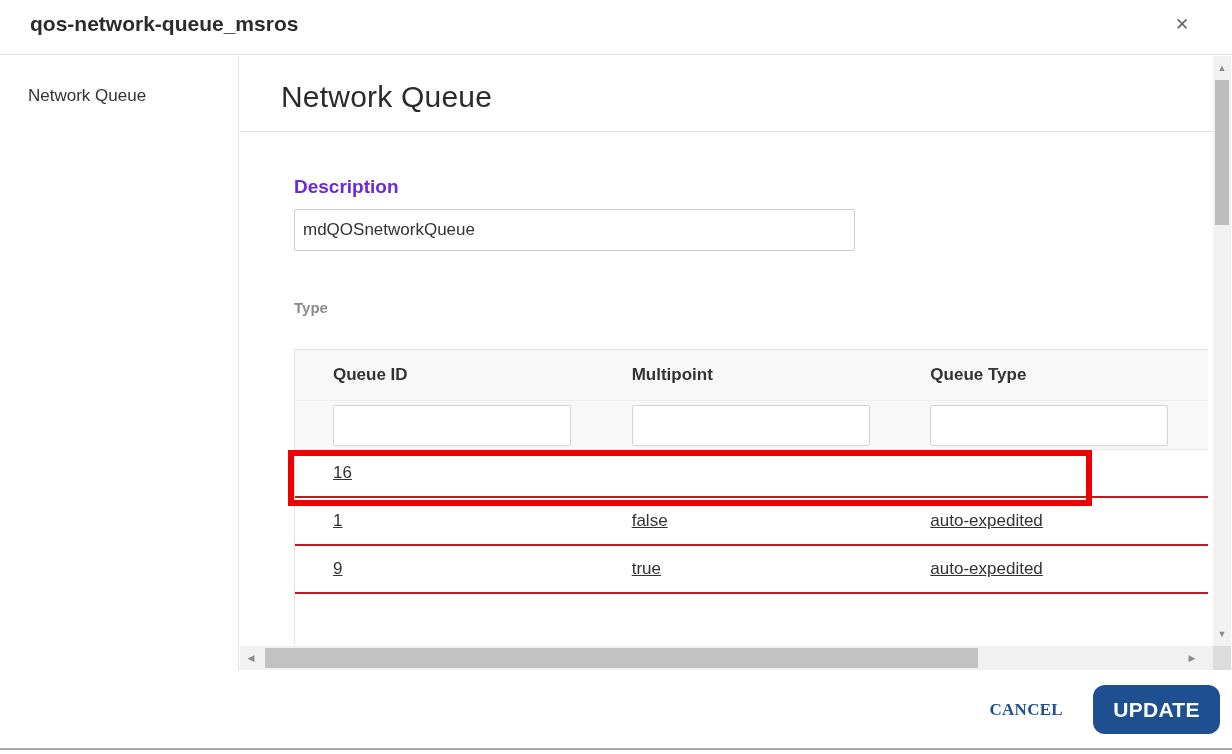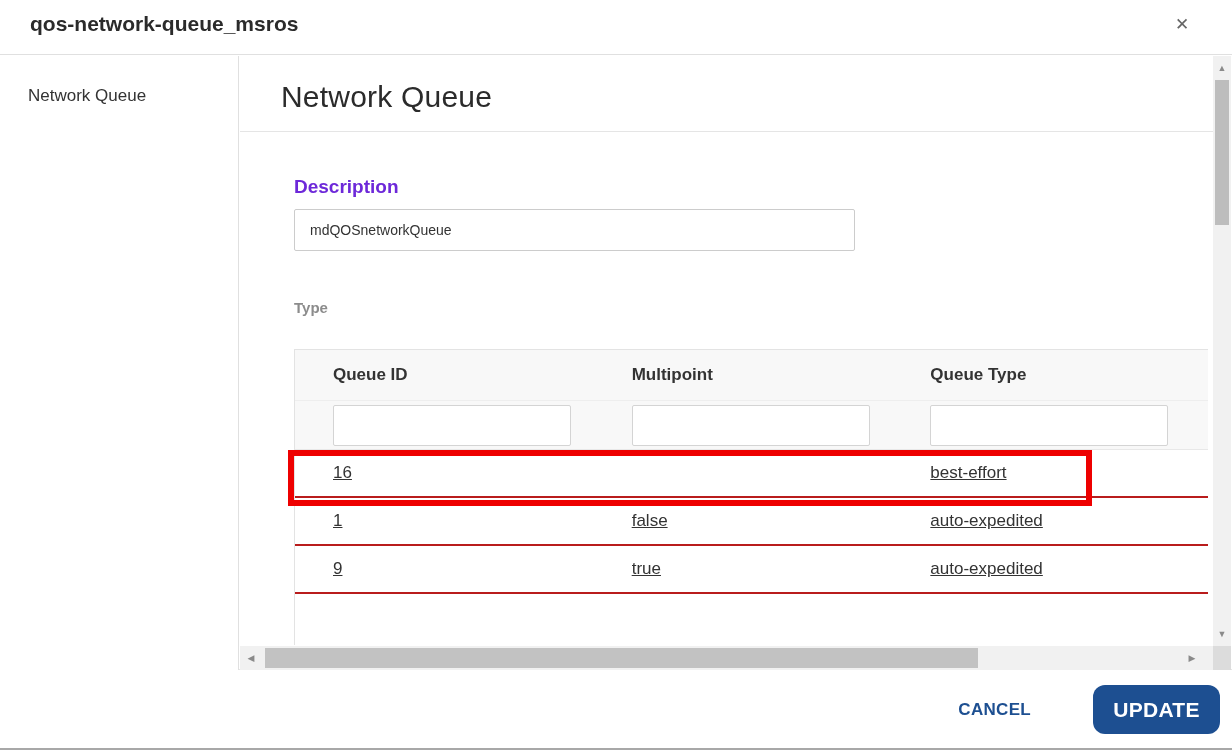--- a/index.html
+++ b/index.html
@@ -21,21 +21,21 @@
              border-right:1px solid #e0e0e0; background:#fff; }
   .side-item { position:absolute; left:28px; top:30px; font-size:17px; color:#333; cursor:pointer; }
 
   .content { position:absolute; left:240px; top:0; width:992px; height:614px; }
   .heading { position:absolute; left:41px; top:24px; font-size:30px; font-weight:300; color:#2b2b2b; letter-spacing:0.2px; }
   .heading-divider { position:absolute; left:0; top:75px; width:973px; height:1px; background:#e5e5e5; }
 
   .desc-label { position:absolute; left:54px; top:120px; font-size:19px; font-weight:bold; color:#6d28d9; }
   .desc-input { position:absolute; left:54px; top:153px; width:561px; height:42px;
                 border:1px solid #ccc; border-radius:2px; background:#fff;
-                font-family:inherit; font-size:14px; color:#333; padding:0 15px; outline:none; }
+                font-family:inherit; font-size:17px; color:#333; padding:0 8px; outline:none; }
 
   .queue-label { position:absolute; left:54px; top:243px; font-size:15px; font-weight:bold; color:#8c8c8c; }
 
   
   .qtable { position:absolute; left:54px; top:293px; width:914px; height:296px;
             border-top:1px solid #e3e3e3; border-left:1px solid #e3e3e3; background:#fff; }
   .thead { position:relative; width:100%; height:50px; background:#f8f8f8; display:flex; }
   .tfilter { position:relative; width:100%; height:50px; background:#f8f8f8;
              border-top:1px solid #eee; border-bottom:1px solid #e8e8e8; display:flex; align-items:center; }
   .col1 { width:299px; } .col2 { width:299px; } .col3 { width:316px; }
@@ -61,21 +61,21 @@
   .hthumb { position:absolute; left:25px; top:2px; width:713px; height:20px; background:#c2c2c2; cursor:pointer; }
   .harrow { position:absolute; top:0; width:18px; height:24px; text-align:center;
             font-size:9px; color:#8a8a8a; line-height:24px; cursor:pointer; }
   .harrow.left { left:2px; } .harrow.right { right:12px; }
   .scroll-corner { position:absolute; left:973px; top:590px; width:18px; height:24px; background:#dcdcdc; }
 
   
   .footer { position:absolute; left:0; top:671px; width:1232px; height:77px; background:#fff;
             display:flex; align-items:center; justify-content:flex-end; }
   .cancel-btn { font-size:17px; font-weight:bold; color:#1d4f91; background:none; border:none;
-                font-family:Liberation Sans, sans-serif; cursor:pointer; letter-spacing:0.3px; margin-right:62px; }
+                font-family:Liberation Serif, serif; cursor:pointer; letter-spacing:0.3px; margin-right:30px; }
   .update-btn { width:127px; height:49px; background:#1d4f91; color:#fff; border:none; border-radius:12px;
                 font-family:inherit; font-size:21px; font-weight:bold; letter-spacing:0.3px;
                 cursor:pointer; margin-right:12px; }
   .page-bottom-line { position:absolute; left:0; top:748px; width:1232px; height:2px; background:#a8a8a8; }
 </style>
 </head>
 <body>
 
 <div class="page">
 
@@ -107,21 +107,20 @@
         </div>
         <div class="tfilter">
           <div class="col1"><input class="filter-input" type="text" value="" style=""></div>
           <div class="col2"><input class="filter-input" type="text" value="" style=""></div>
           <div class="col3"><input class="filter-input" type="text" value="" style=""></div>
         </div>
 
         <div class="trow">
           <div class="td col1">16</div>
           <div class="td col2"></div>
-          <div class="td col3">best-effort</div>
         </div>
         <div class="trow">
           <div class="td col1">1</div>
           <div class="td col2">false</div>
           <div class="td col3">auto-expedited</div>
         </div>
         <div class="trow">
           <div class="td col1">9</div>
           <div class="td col2">true</div>
           <div class="td col3">auto-expedited</div>

